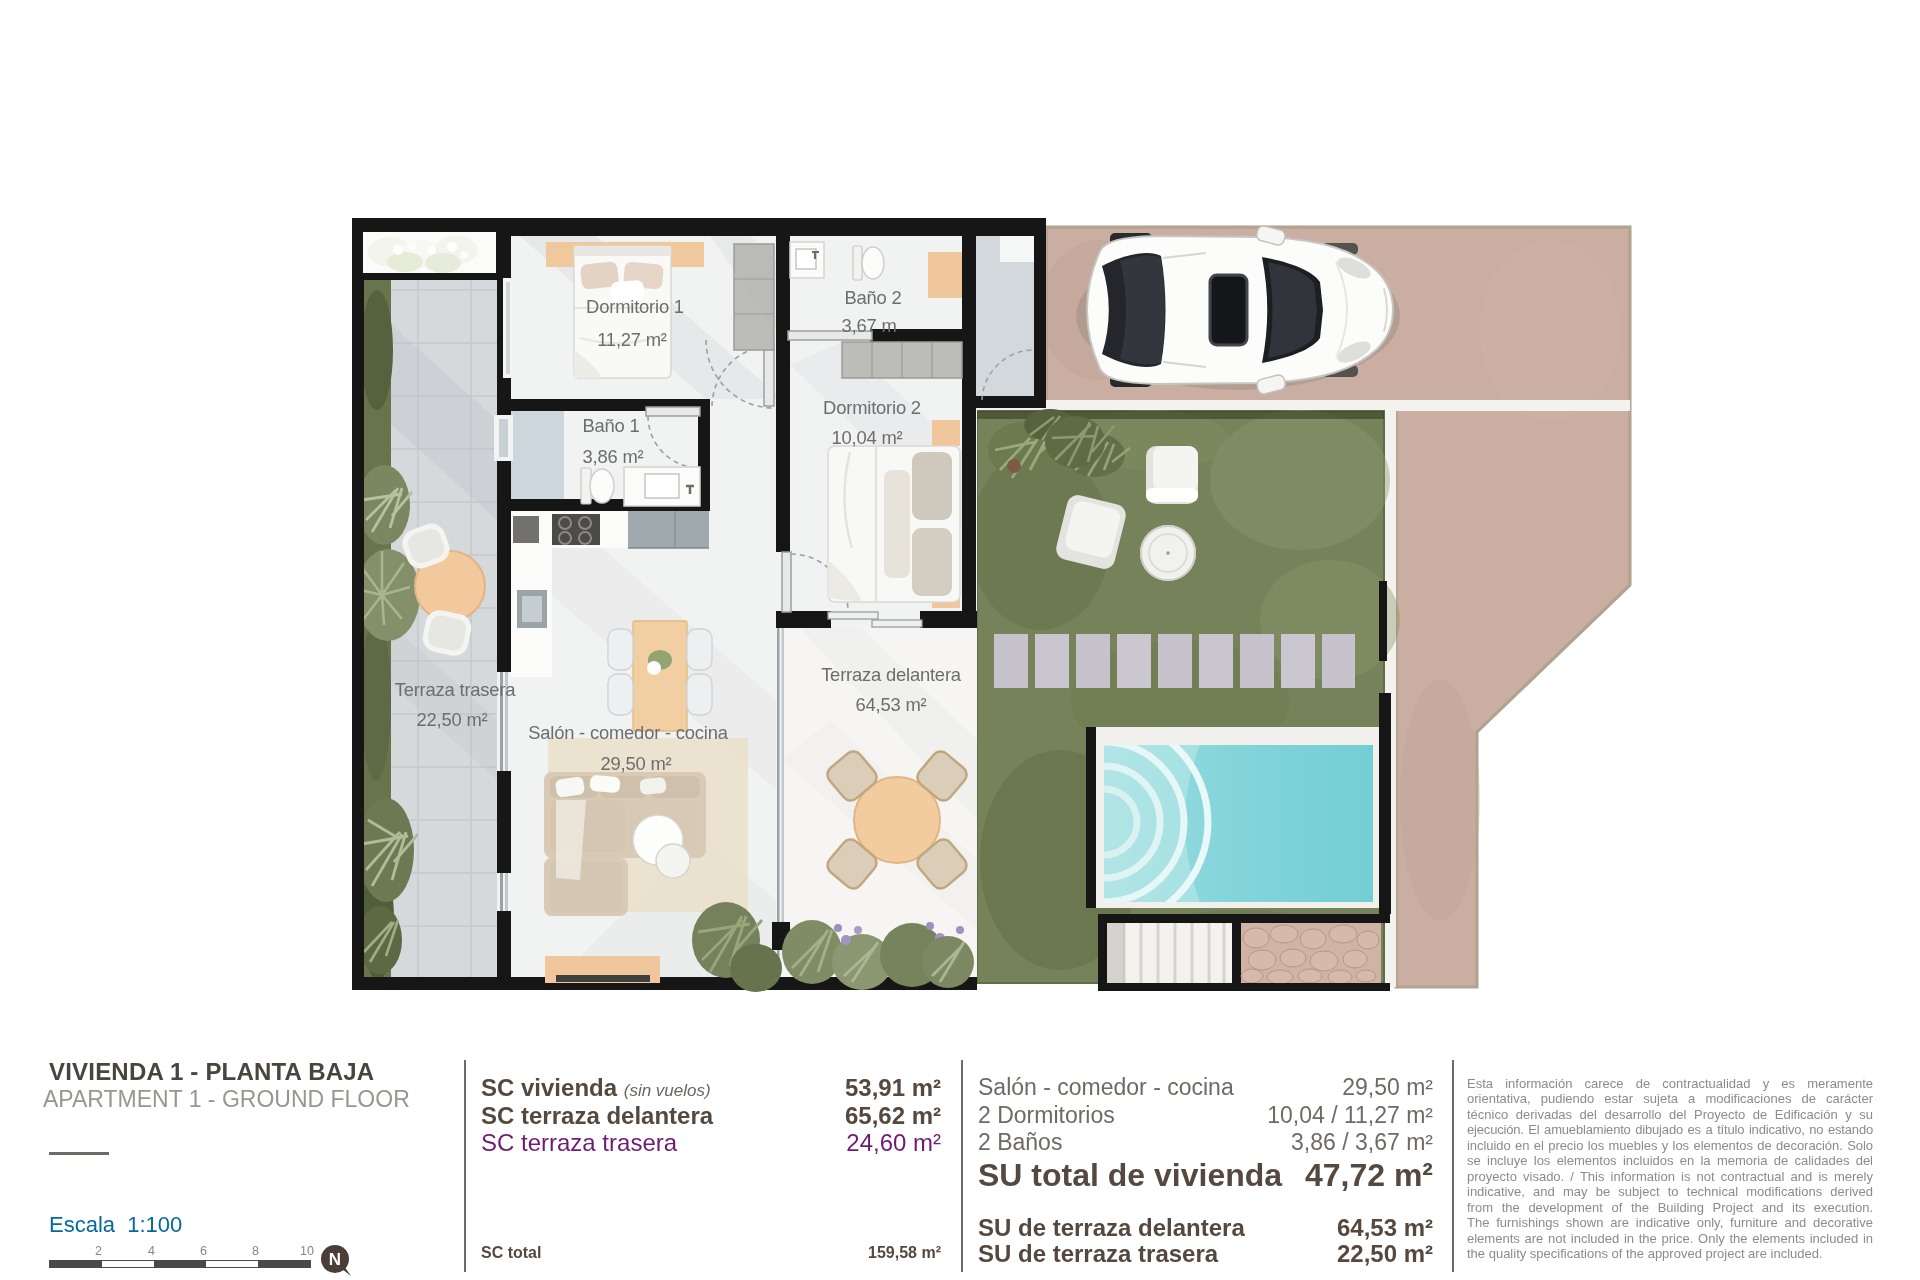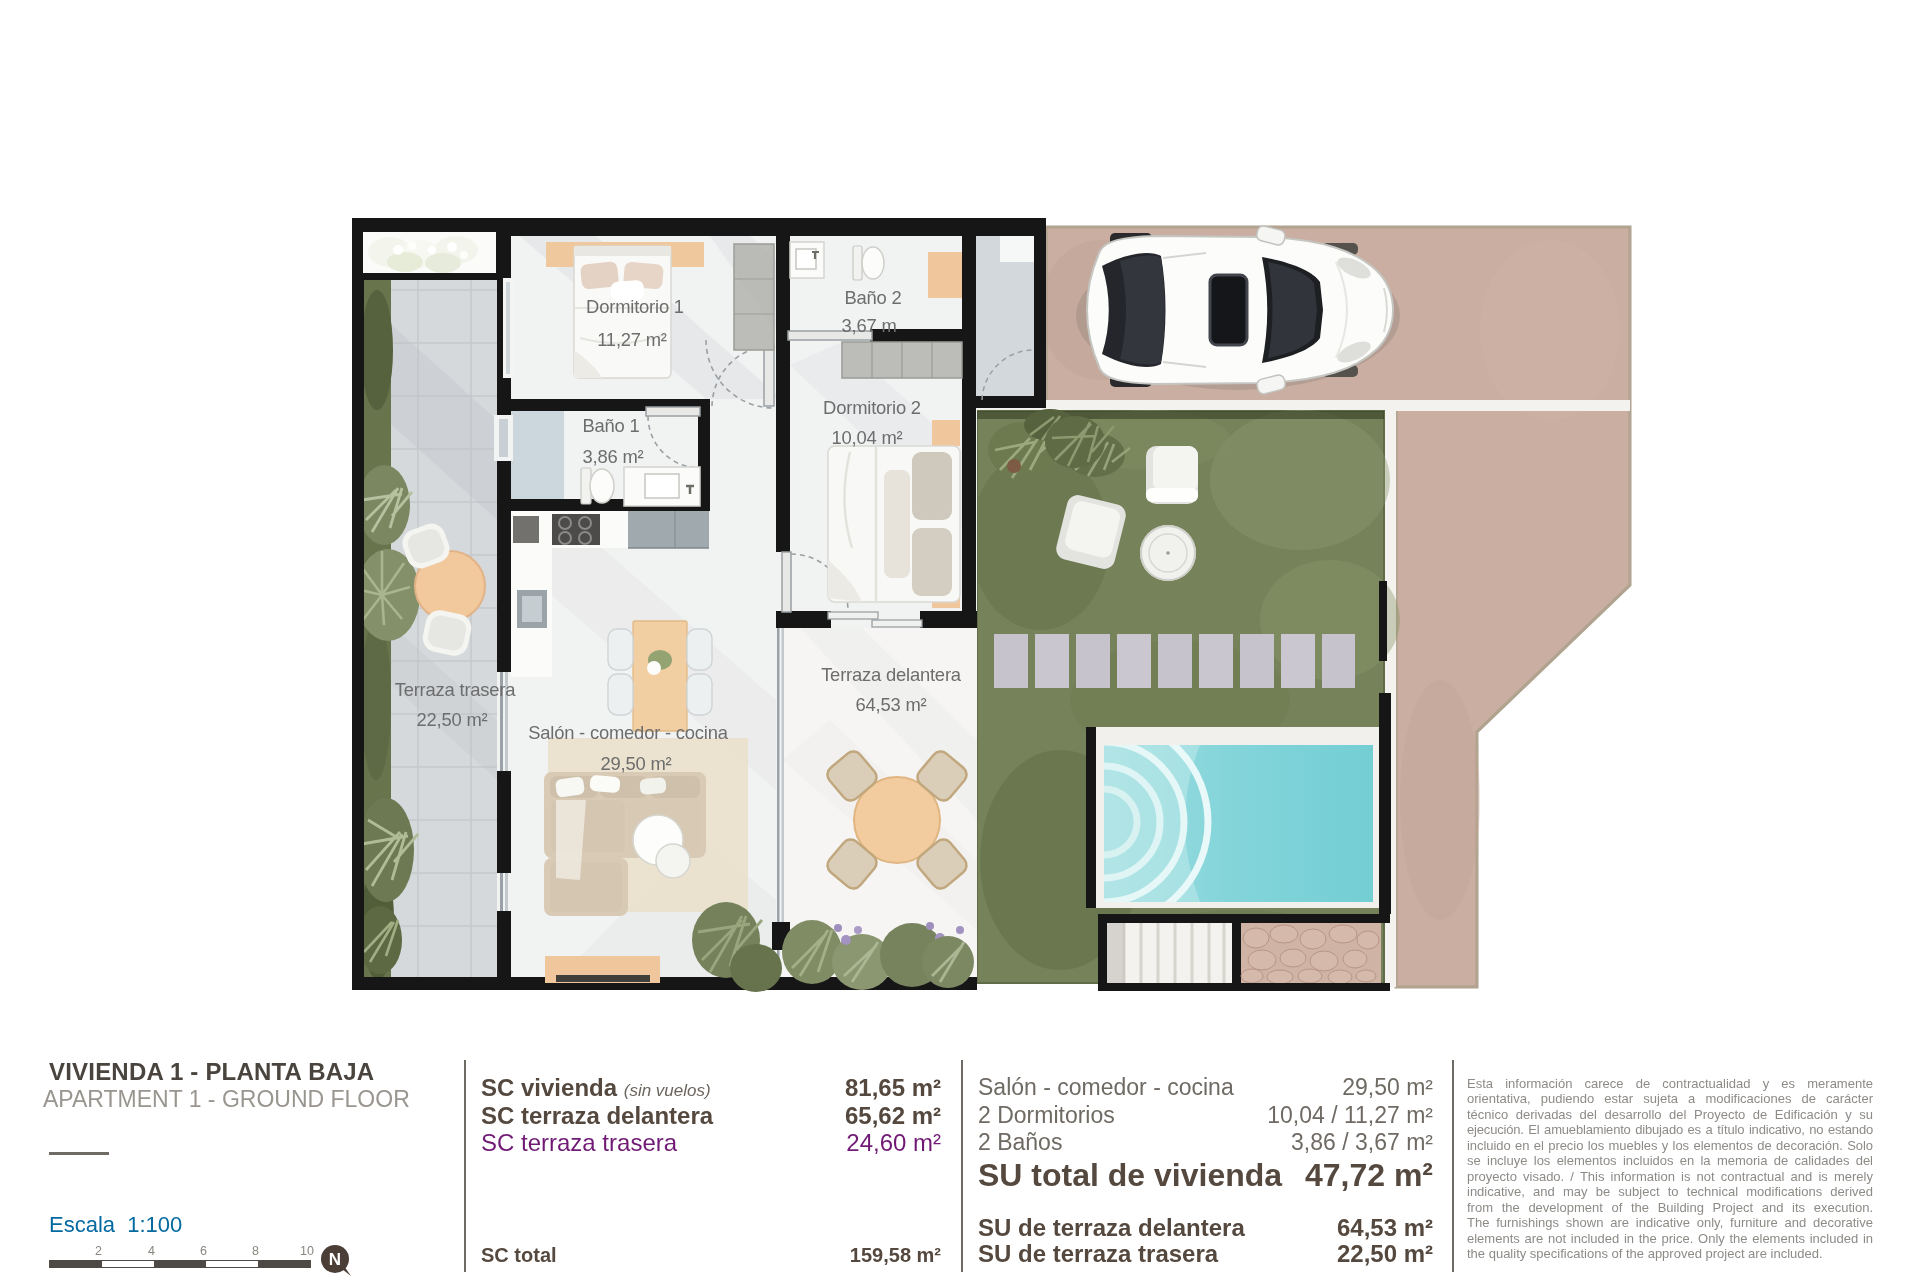--- a/index.html
+++ b/index.html
@@ -631,24 +631,24 @@
 <div class="abs" style="left:49px;top:1260px;width:262px;height:8px;border:1px solid #4d4a45;box-sizing:border-box;background:linear-gradient(to right,#4d4a45 0,#4d4a45 20%,#ffffff 20%,#ffffff 40%,#4d4a45 40%,#4d4a45 60%,#ffffff 60%,#ffffff 80%,#4d4a45 80%)"></div>
 
 <svg class="abs" style="left:318px;top:1242px" width="40" height="38" viewBox="0 0 40 38">
 <circle cx="17" cy="17" r="14" fill="#4a3e36"></circle>
 <path d="M24,27 L33,34 L26,24 Z" fill="#4a3e36"></path>
 <text x="17" y="23" font-size="17" font-weight="bold" fill="#ffffff" text-anchor="middle" font-family="Liberation Sans,sans-serif">N</text>
 </svg>
 
 <div class="abs" style="left:464px;top:1060px;width:2px;height:212px;background:#6e6a64"></div>
 
-<div class="abs" style="left:481px;top:1074px;width:460px;font-size:24px;font-weight:bold;color:#55493f">SC vivienda <span style="font-weight:normal;font-style:italic;font-size:17px;color:#6b655e">(sin vuelos)</span><span style="float:right">81,65 m²</span></div>
+<div class="abs" style="left:481px;top:1074px;width:460px;font-size:24px;font-weight:bold;color:#55493f">SC vivienda <span style="font-weight:normal;font-style:italic;font-size:17px;color:#6b655e">(sin vuelos)</span><span style="float:right">53,91 m²</span></div>
 <div class="abs" style="left:481px;top:1102px;width:460px;font-size:24px;font-weight:bold;color:#55493f">SC terraza delantera<span style="float:right">65,62 m²</span></div>
 <div class="abs" style="left:481px;top:1129px;width:460px;font-size:24px;font-weight:normal;color:#701a75">SC terraza trasera<span style="float:right">24,60 m²</span></div>
-<div class="abs" style="left:481px;top:1244px;width:460px;font-size:20px;font-weight:bold;color:#55493f">SC total<span style="float:right">159,58 m²</span></div>
+<div class="abs" style="left:481px;top:1244px;width:460px;font-size:16px;font-weight:bold;color:#55493f">SC total<span style="float:right">159,58 m²</span></div>
 
 <div class="abs" style="left:961px;top:1060px;width:2px;height:212px;background:#6e6a64"></div>
 
 <div class="abs" style="left:978px;top:1074px;width:455px;font-size:23px;color:#6f6a63">Salón - comedor - cocina<span style="float:right">29,50 m²</span></div>
 <div class="abs" style="left:978px;top:1102px;width:455px;font-size:23px;color:#6f6a63">2 Dormitorios<span style="float:right">10,04 / 11,27 m²</span></div>
 <div class="abs" style="left:978px;top:1129px;width:455px;font-size:23px;color:#6f6a63">2 Baños<span style="float:right">3,86 / 3,67 m²</span></div>
 <div class="abs" style="left:978px;top:1157px;width:455px;font-size:32px;font-weight:bold;color:#55493f">SU total de vivienda<span style="float:right">47,72 m²</span></div>
 <div class="abs" style="left:978px;top:1214px;width:455px;font-size:24px;font-weight:bold;color:#55493f">SU de terraza delantera<span style="float:right">64,53 m²</span></div>
 <div class="abs" style="left:978px;top:1240px;width:455px;font-size:24px;font-weight:bold;color:#55493f">SU de terraza trasera<span style="float:right">22,50 m²</span></div>
 

